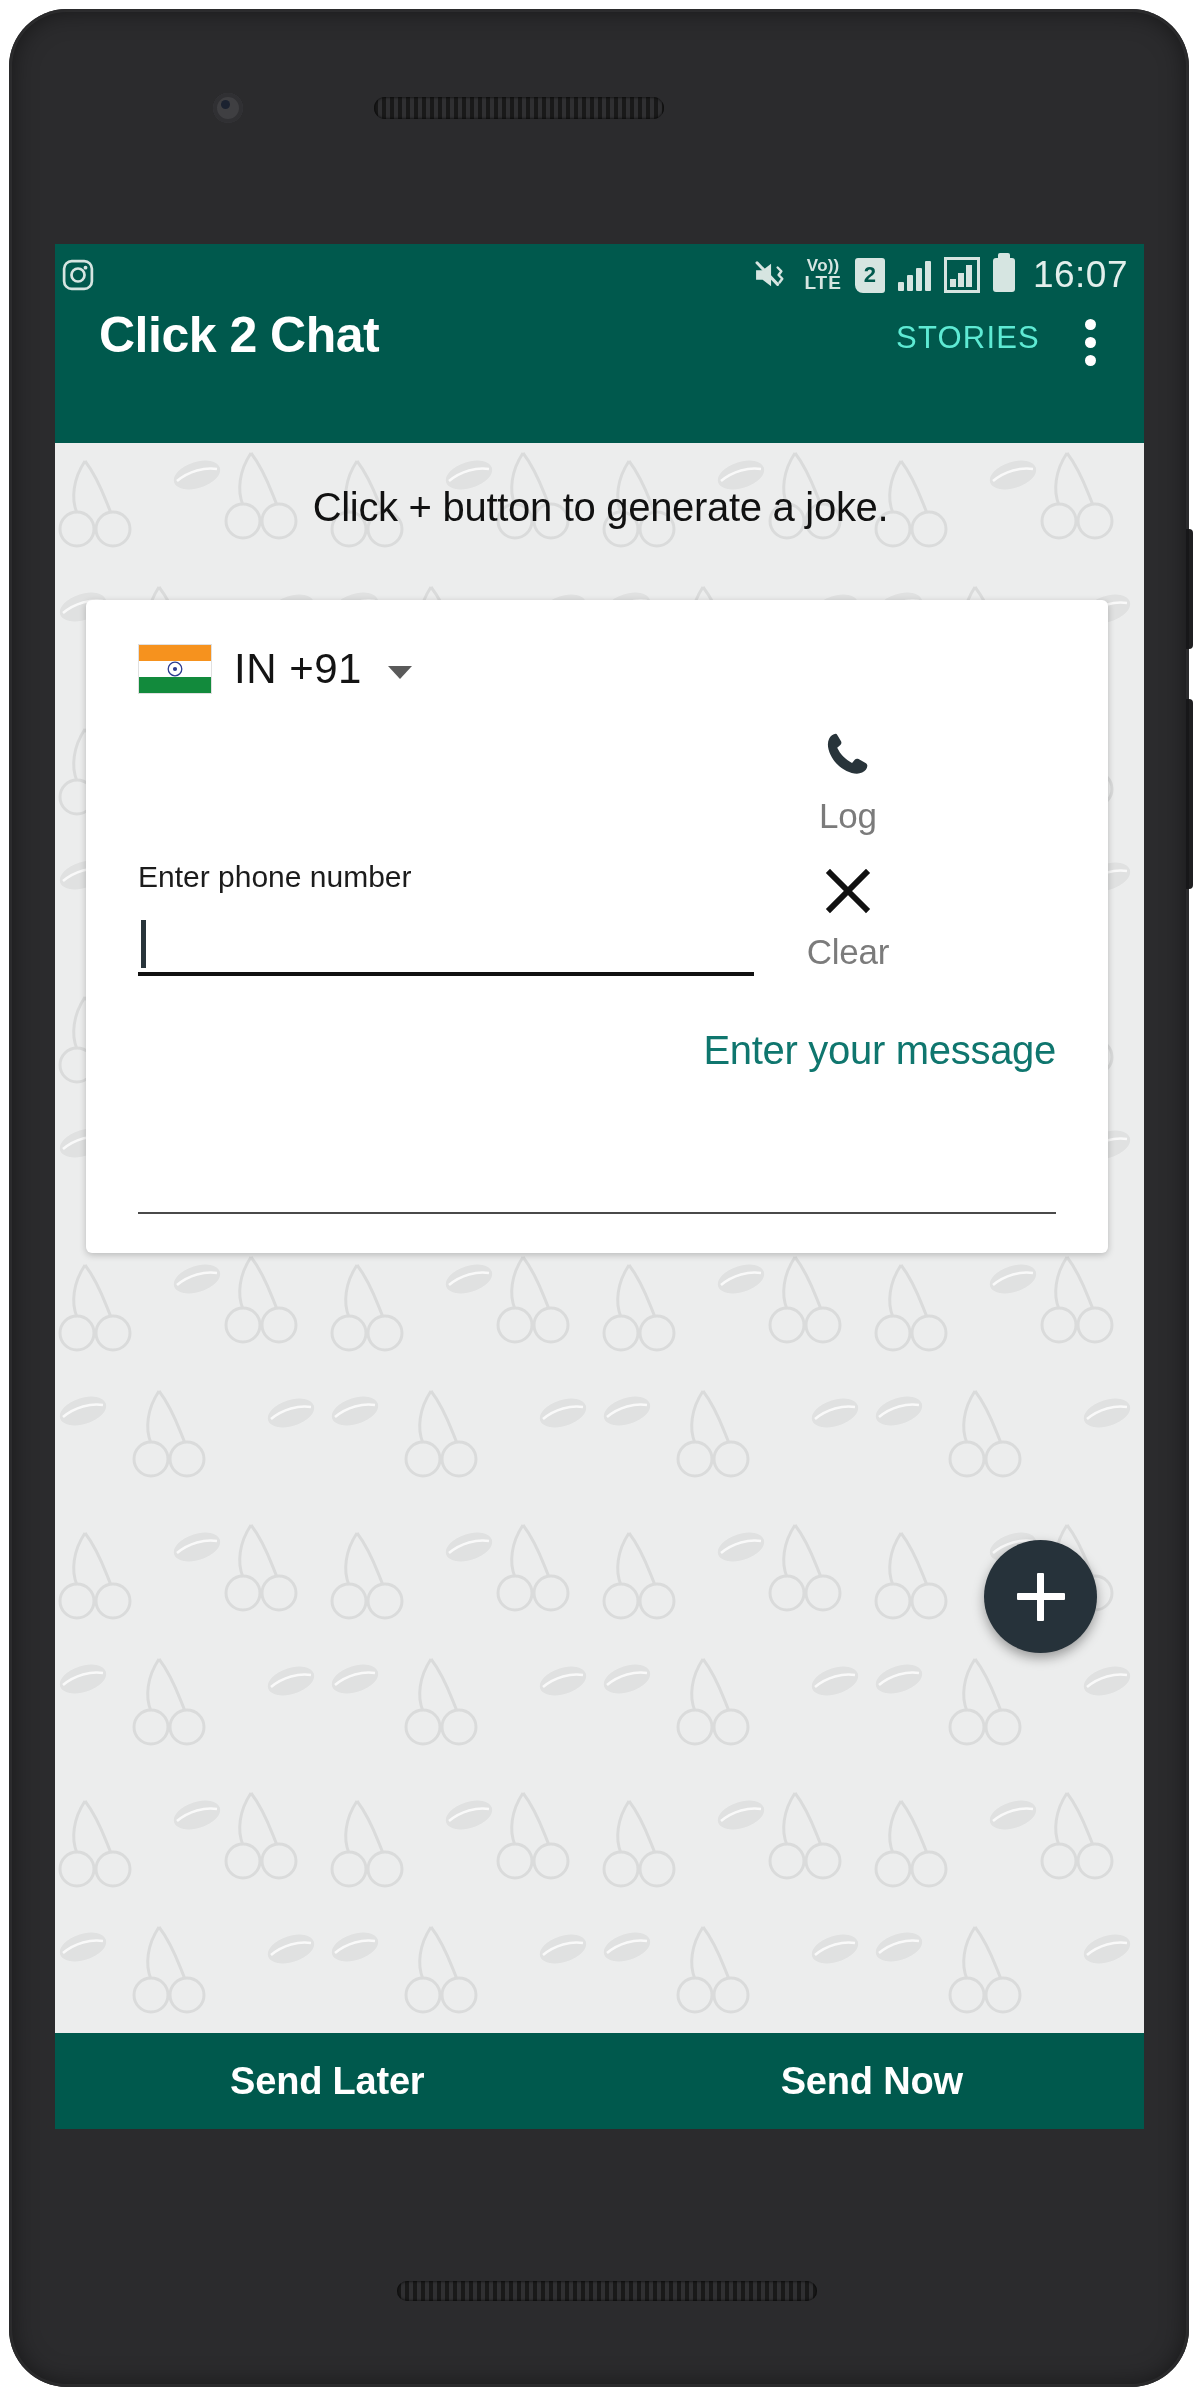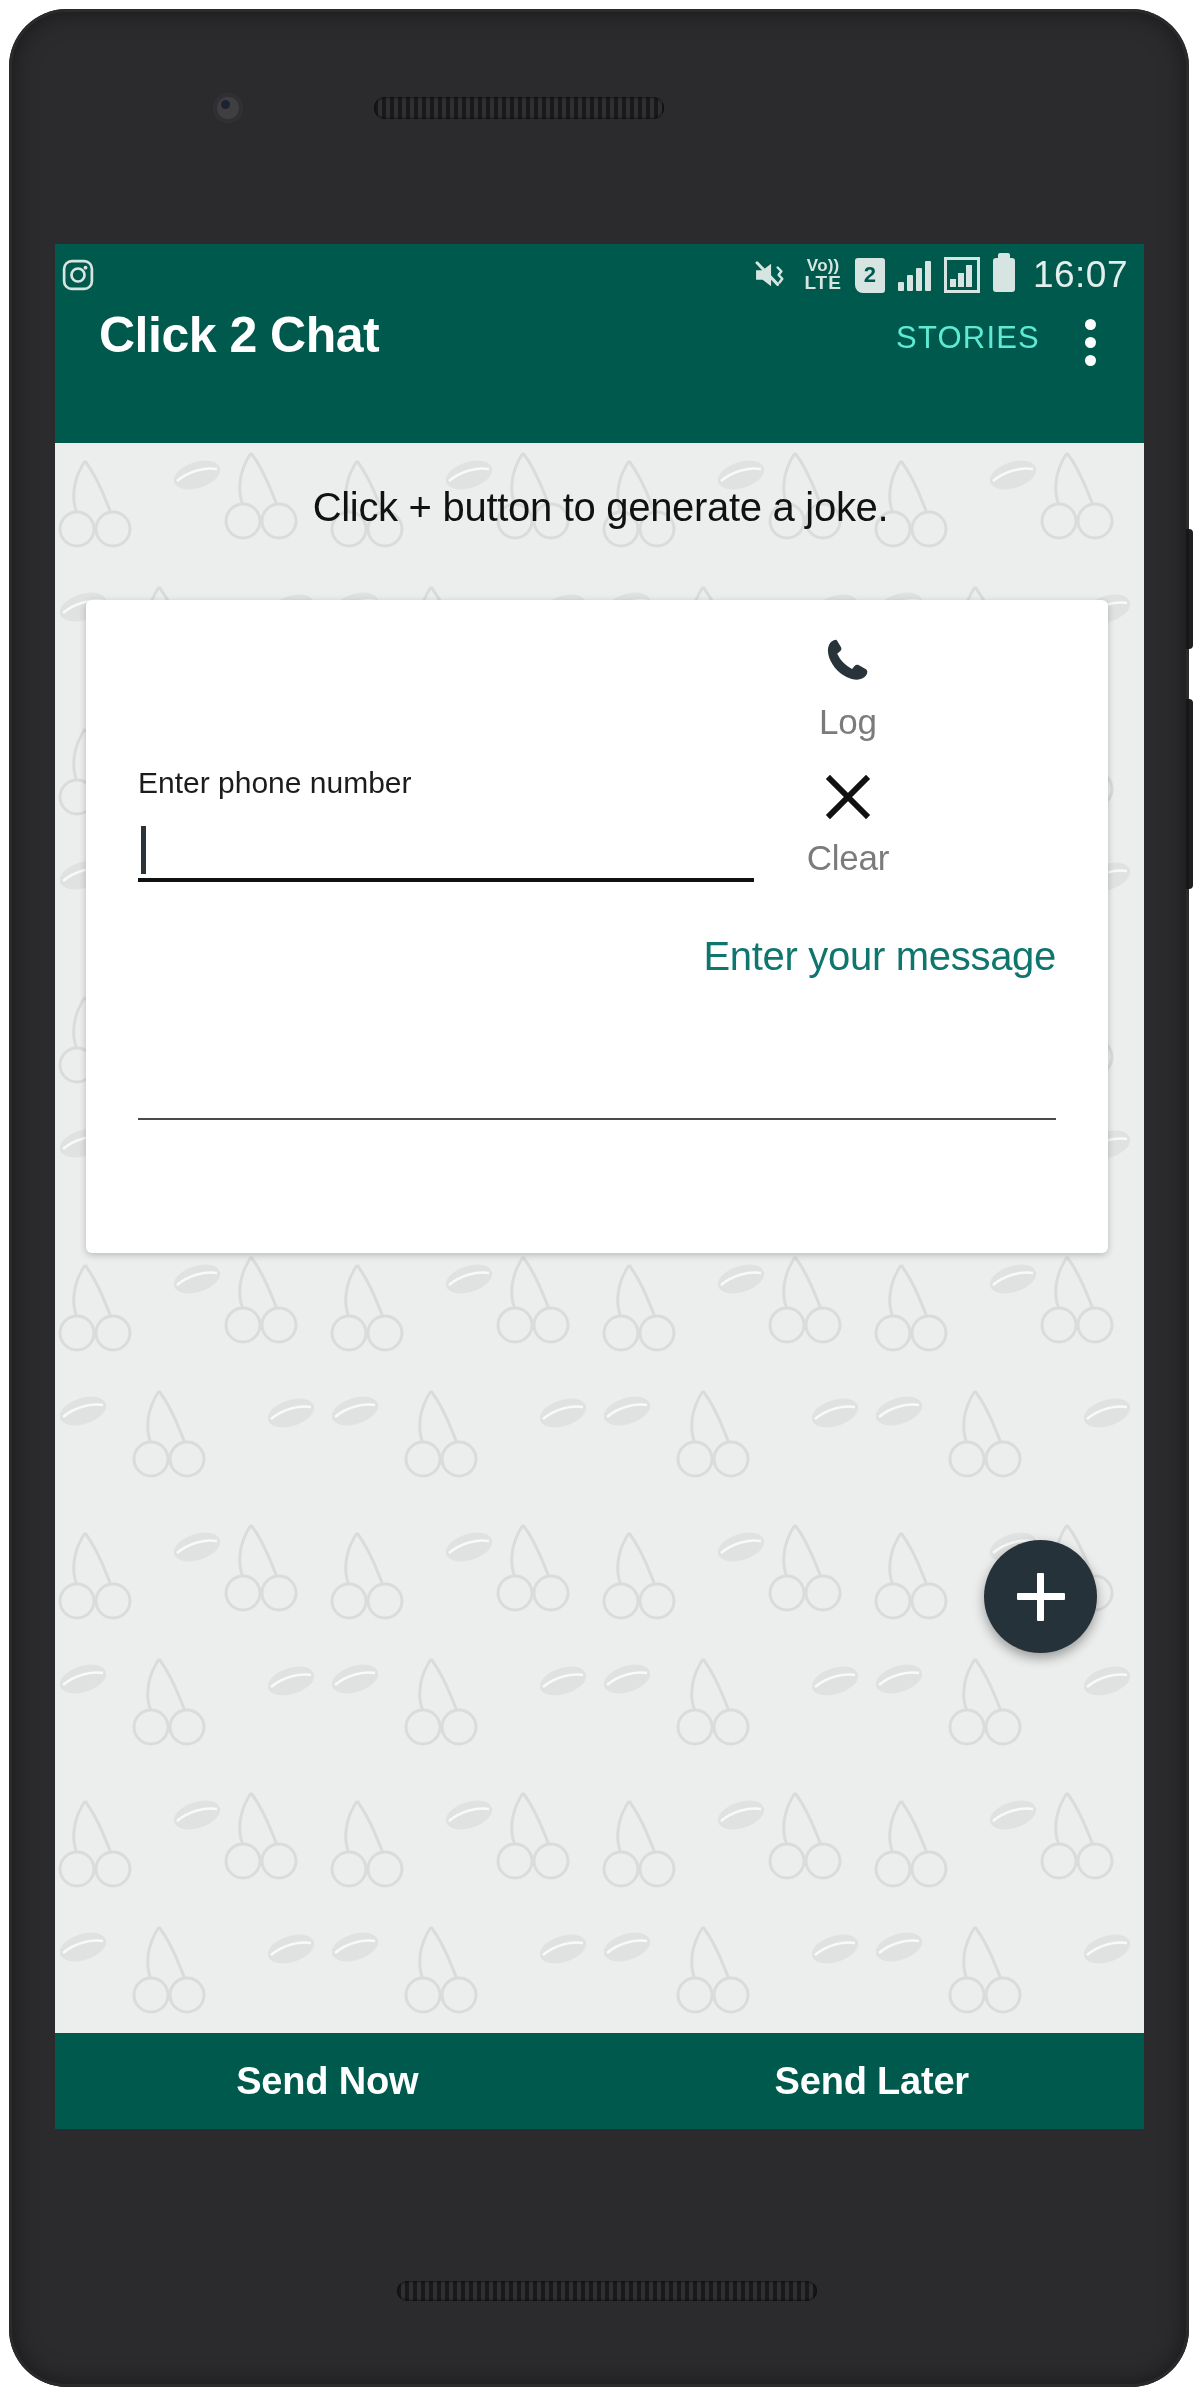--- a/index.html
+++ b/index.html
@@ -431,20 +431,31 @@
           </pattern>
         </defs>
         <rect width="1089" height="1590" fill="#eceded"></rect>
         <rect width="1089" height="1590" fill="url(#cherrypat)"></rect>
       </svg>
 
       <div id="joke-text">Click + button to generate a joke.</div>
 
       <div id="card">
 
+        <div id="country-row">
+          <svg class="flag" viewBox="0 0 90 60">
+            <rect width="90" height="20" fill="#f6921e"></rect>
+            <rect y="20" width="90" height="20" fill="#ffffff"></rect>
+            <rect y="40" width="90" height="20" fill="#128a3c"></rect>
+            <circle cx="45" cy="30" r="8.5" fill="none" stroke="#2b3a8f" stroke-width="1.6"></circle>
+            <circle cx="45" cy="30" r="2.6" fill="#2b3a8f"></circle>
+          </svg>
+          <div id="country-code">IN  +91</div>
+          <div id="country-caret"></div>
+        </div>
 
         <div id="phone-section">
           <div id="phone-field">
             <div id="phone-label">Enter phone number</div>
             <div id="phone-input">
               <div id="phone-caret"></div>
             </div>
           </div>
 
           <div id="phone-actions">
@@ -475,18 +486,18 @@
       </div>
 
       <div id="fab">
         <span class="plus-h"></span>
         <span class="plus-v"></span>
       </div>
 
     </div>
 
     <div id="bottombar">
+      <div class="bottom-btn">Send Later</div>
       <div class="bottom-btn">Send Now</div>
-      <div class="bottom-btn">Send Later</div>
     </div>
 
   </div>
 </div>
 
 </body></html>

